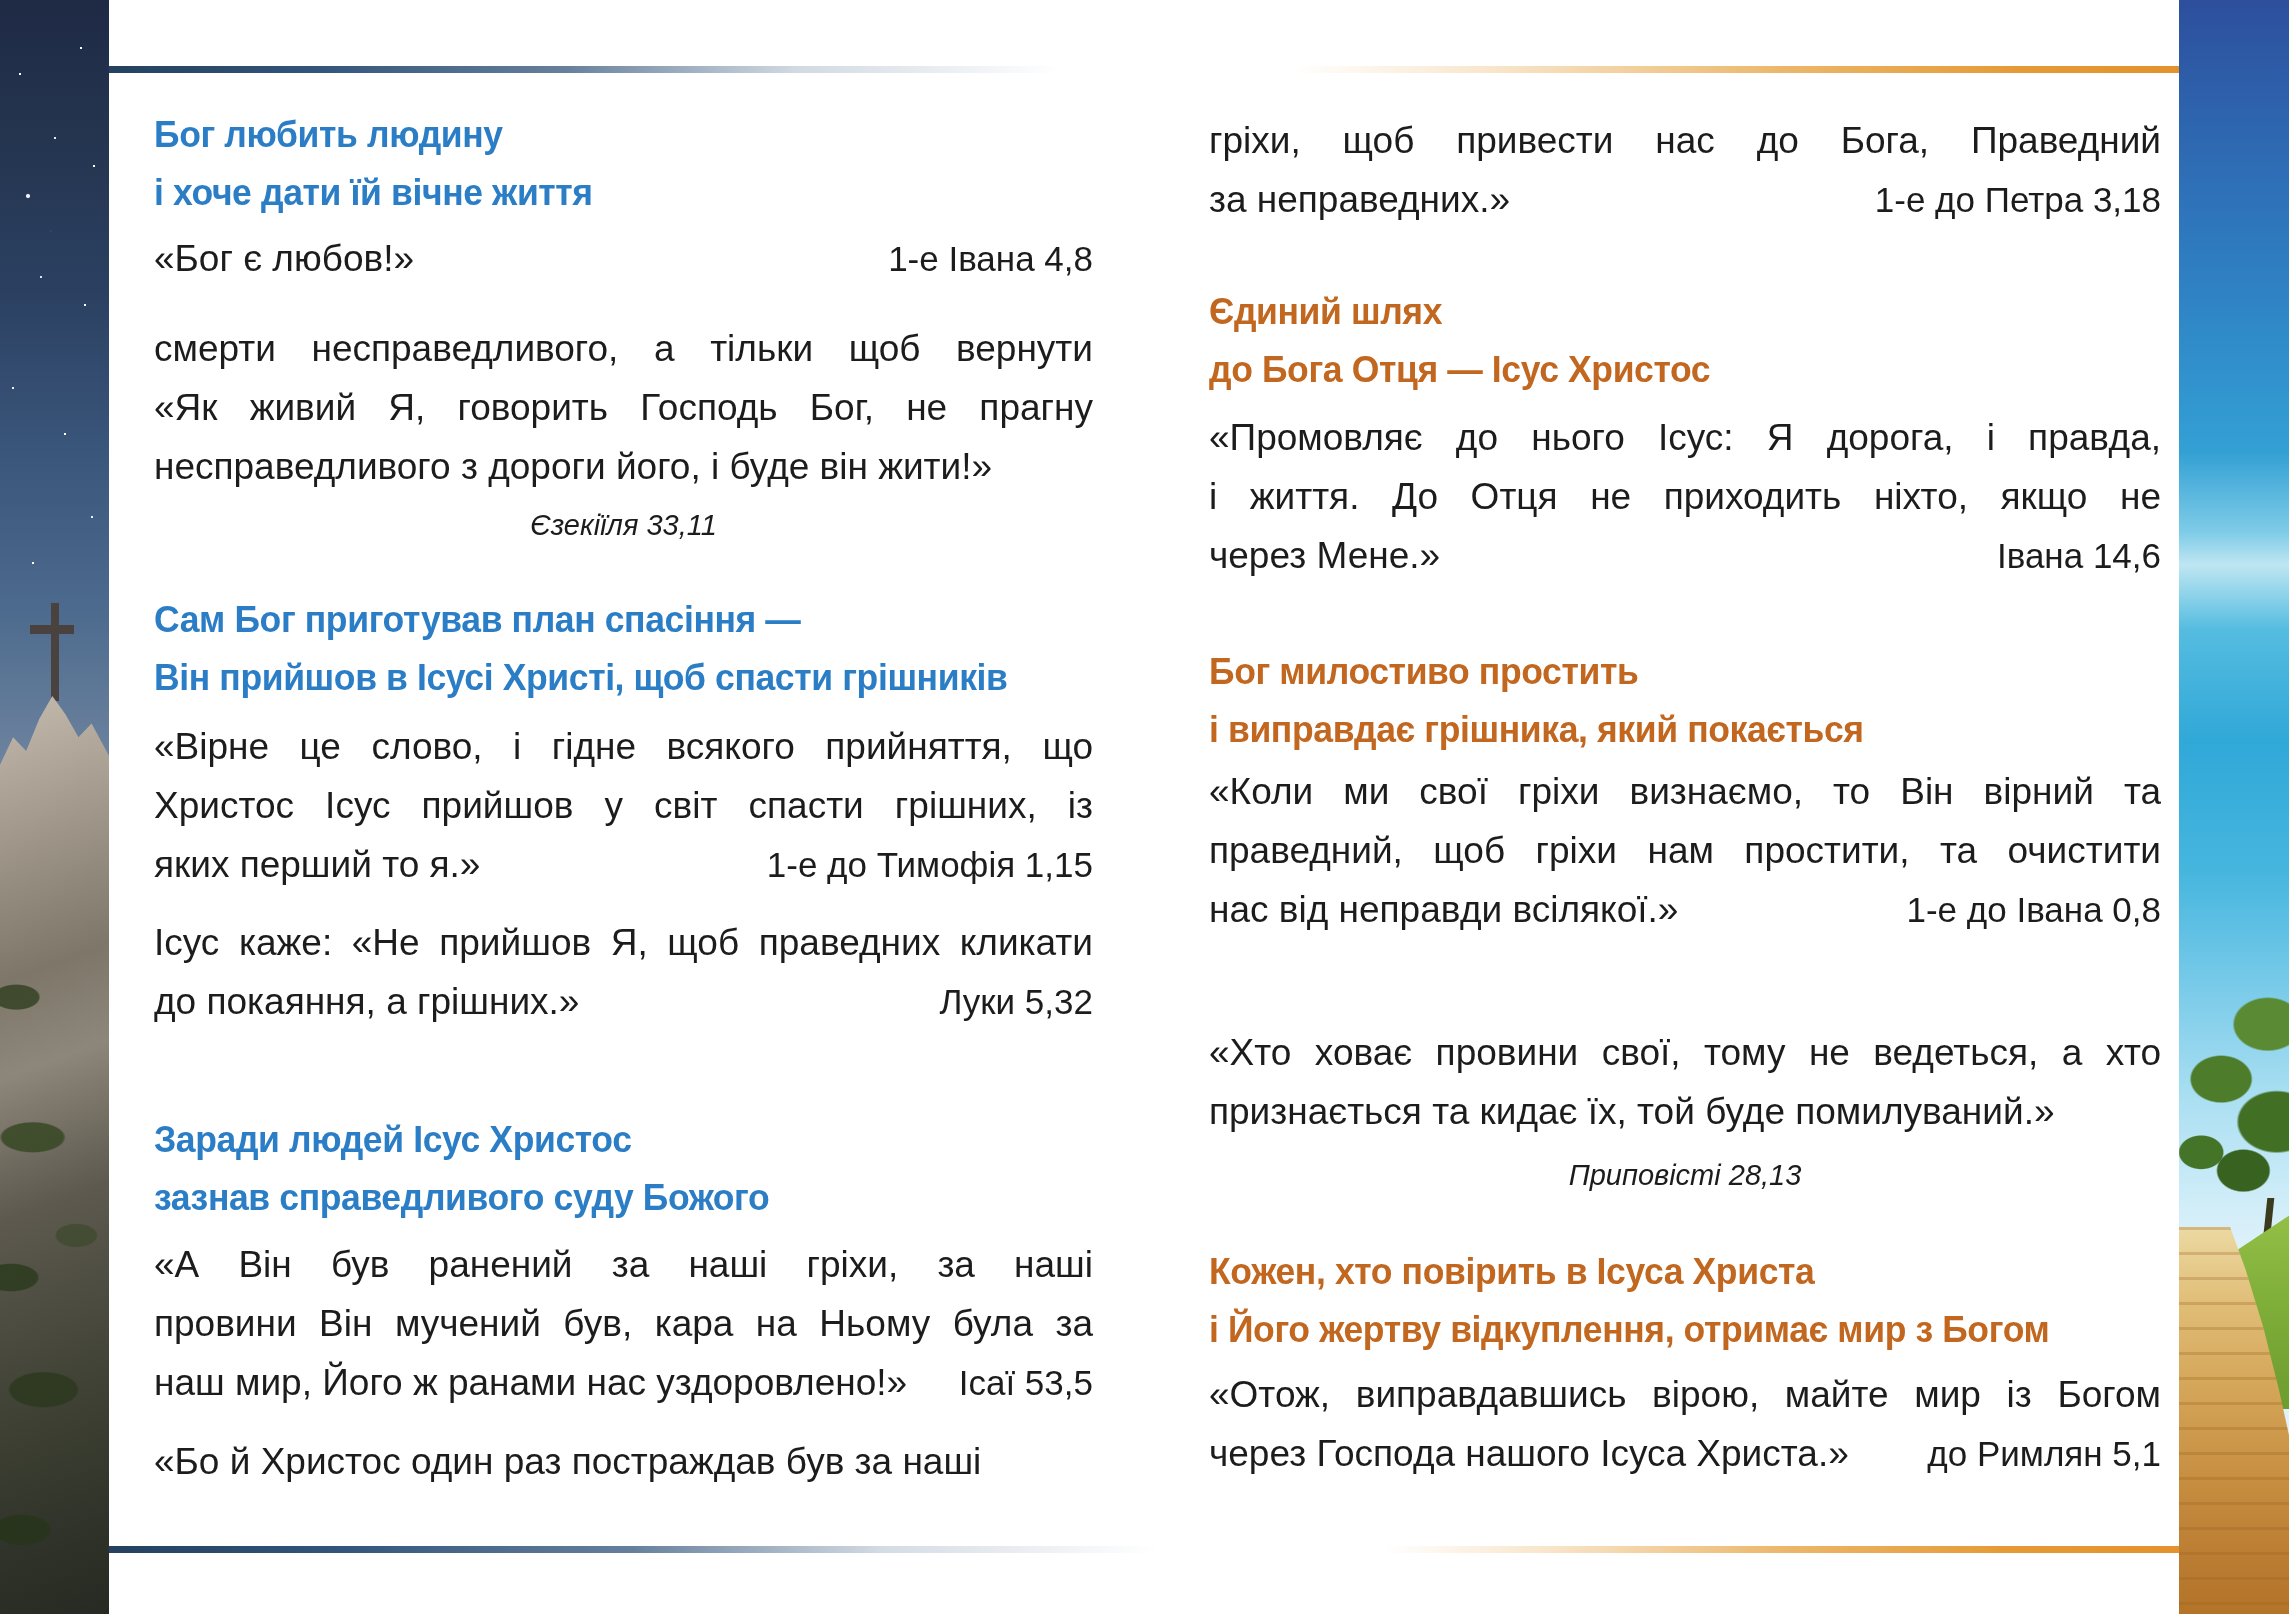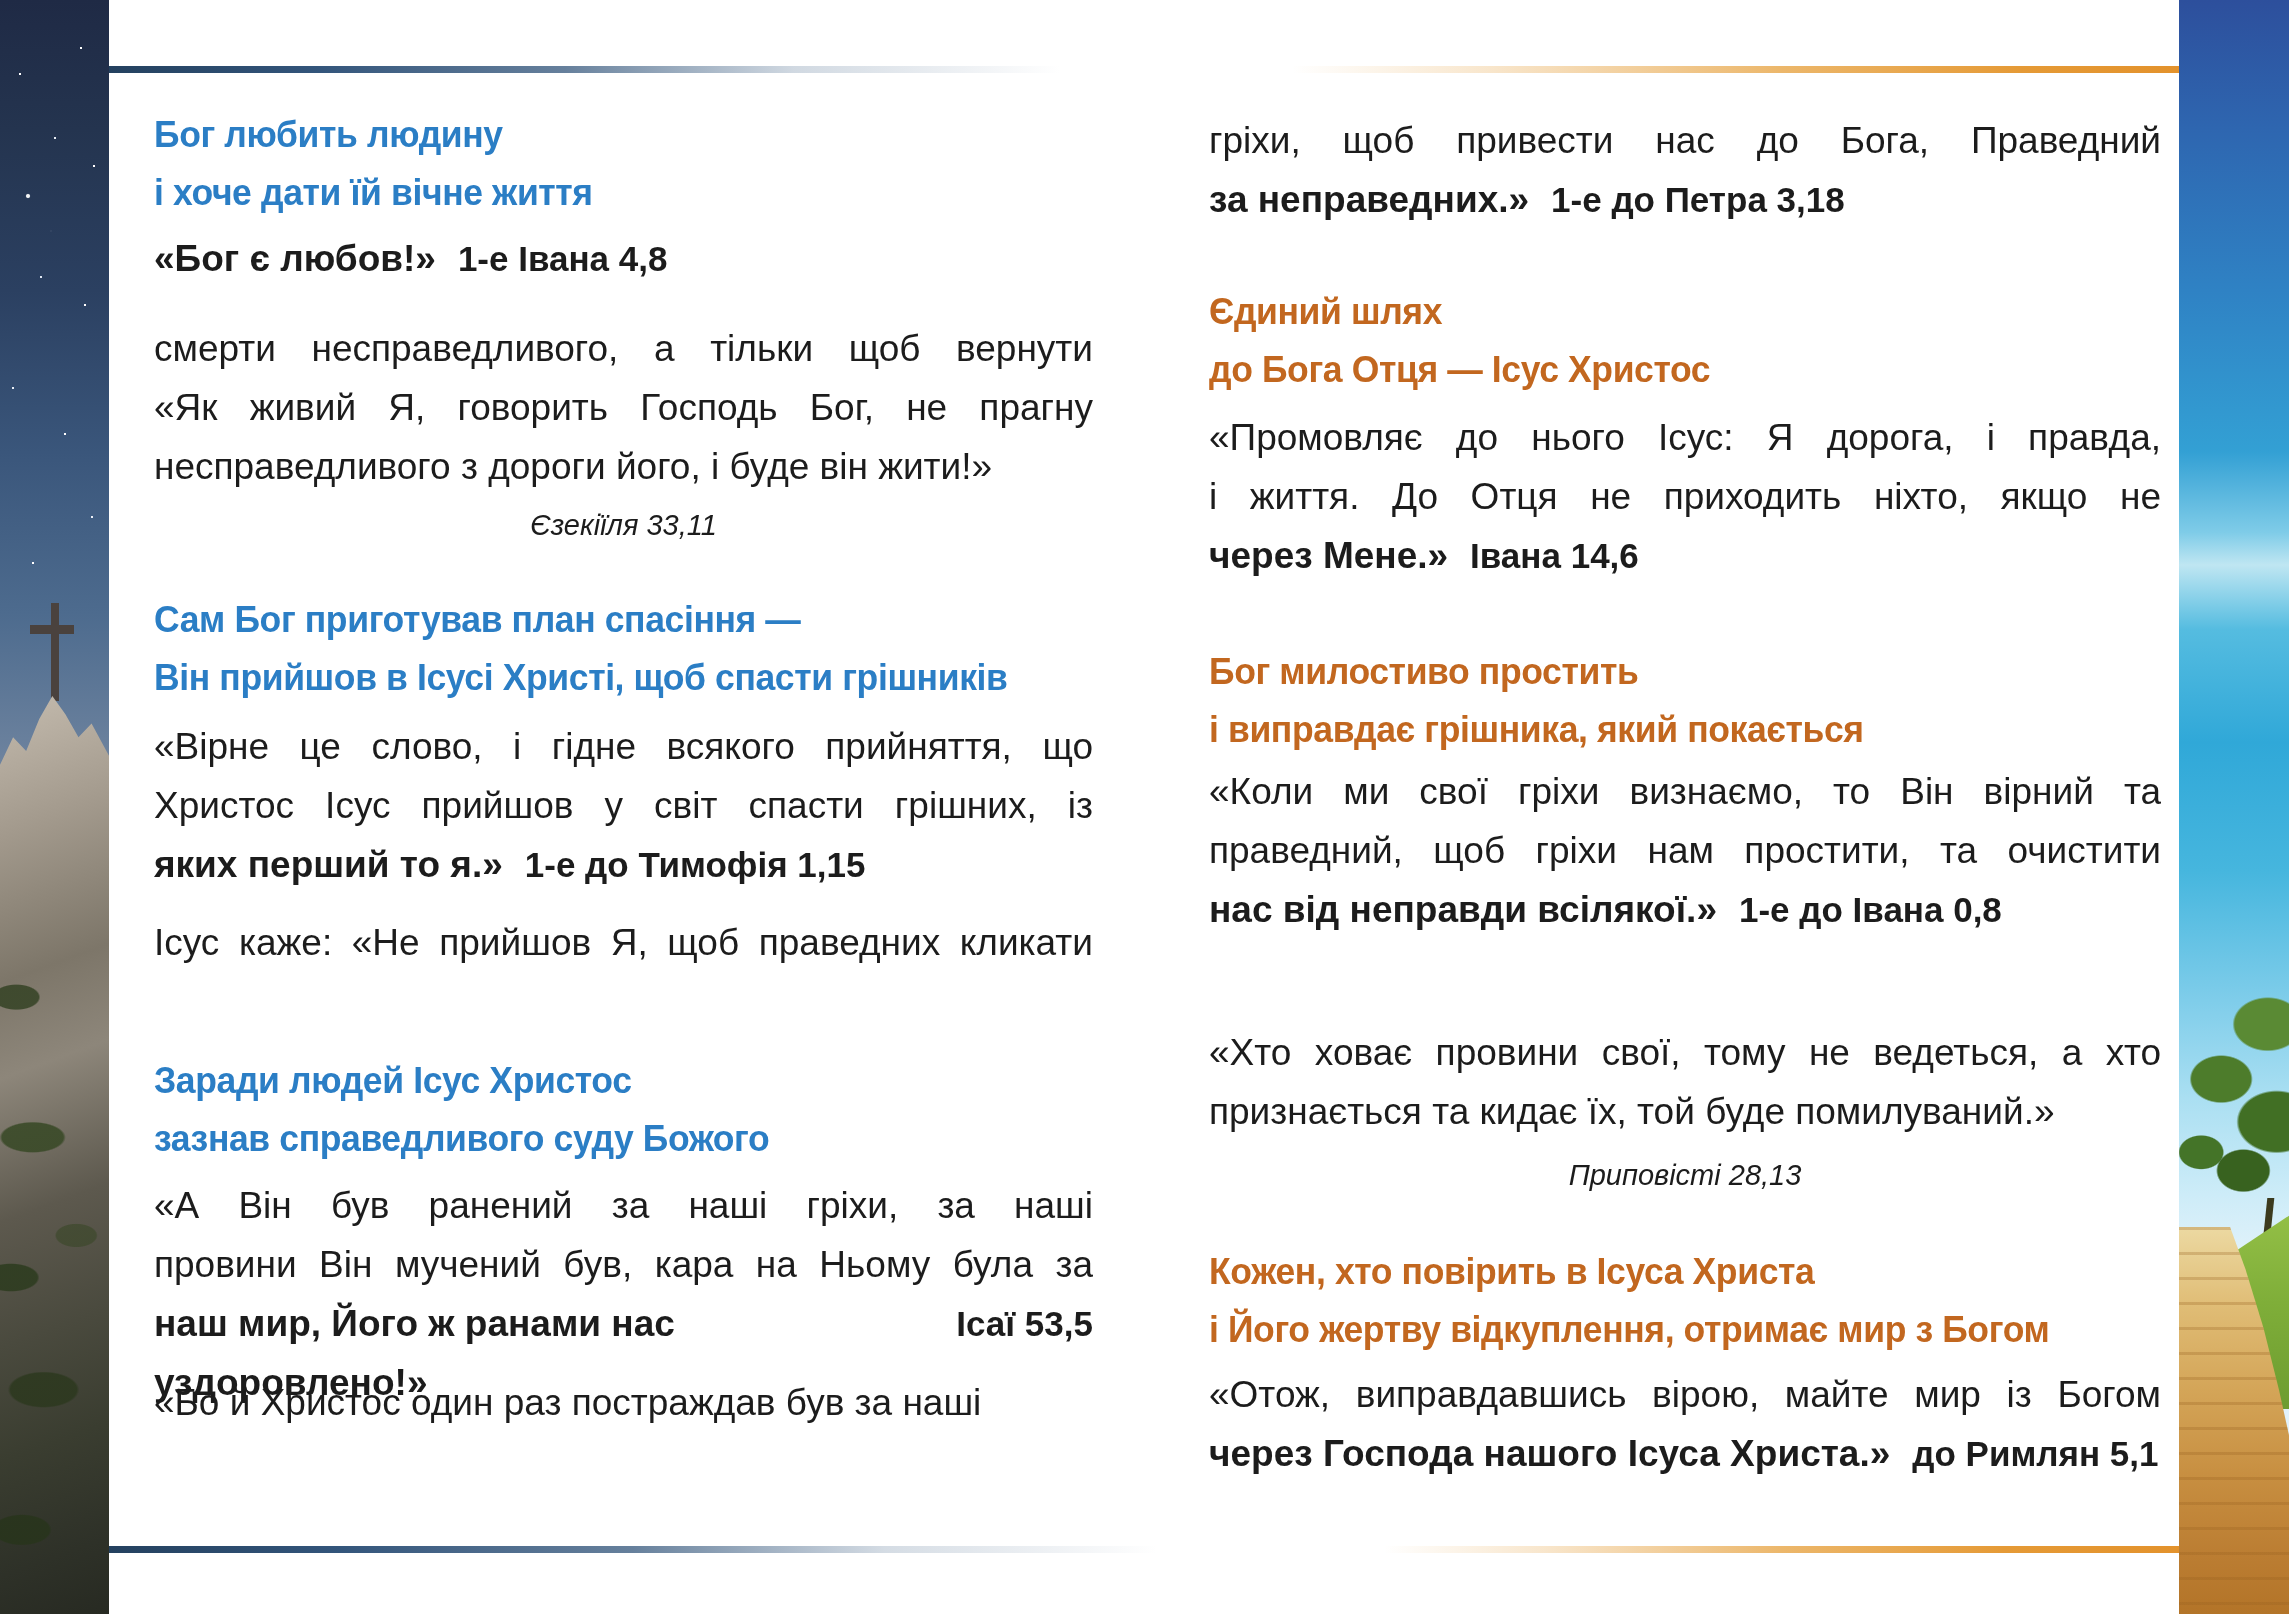--- a/index.html
+++ b/index.html
@@ -89,22 +89,22 @@
     background:linear-gradient(to right,rgba(255,255,255,0) 0%,rgba(243,210,163,.55) 20%,#ecb76b 50%,#e59a36 78%,#e3922c 100%); }
 
   
   .col { position:absolute; top:0; font-size:37px; }
   .col-left  { left:154px;  width:939px; }
   .col-right { left:1209px; width:952px; }
 
   .tline { height:59px; line-height:59px; overflow:hidden; }
   .jline { height:59px; line-height:59px; overflow:hidden;
            text-align:justify; text-align-last:justify; }
-  .flexline { height:59px; display:flex; justify-content:flex-start;
-              align-items:baseline;font-weight:bold; }
+  .flexline { height:59px; display:flex; justify-content:space-between;
+              align-items:baseline; }
   .flexline > span { line-height:59px; }
   .ref { font-size:35px; white-space:nowrap; padding-left:22px; }
   .refline { height:59px; line-height:59px; text-align:center; font-size:29px;font-style:italic; }
 
   .h { font-weight:700; letter-spacing:-0.4px; }
   .h .hline { height:58px; line-height:58px; transform:scaleX(.96);
               transform-origin:0 50%; white-space:nowrap; }
   .h-blue   { color:#2b7ec5; }
   .h-orange { color:#c2671f; }
 </style>
@@ -161,20 +161,24 @@
       <div class="jline">«Вірне це слово, і гідне всякого прийняття, що</div>
       <div class="jline">Христос Ісус прийшов у світ спасти грішних, із</div>
       <div class="flexline">
         <span>яких перший то я.»</span>
         <span class="ref">1-е до Тимофія 1,15</span>
       </div>
     </div>
 
     <div style="margin-top:19.4px">
       <div class="jline">Ісус каже: «Не прийшов Я, щоб праведних кликати</div>
+      <div class="flexline">
+        <span>до покаяння, а грішних.»</span>
+        <span class="ref">Луки 5,32</span>
+      </div>
     </div>
 
     <div class="h h-blue" style="margin-top:80px">
       <div class="hline">Заради людей Ісус Христос</div>
       <div class="hline">зазнав справедливого суду Божого</div>
     </div>
 
     <div style="margin-top:8.3px">
       <div class="jline">«А Він був ранений за наші гріхи, за наші</div>
       <div class="jline">провини Він мучений був, кара на Ньому була за</div>

